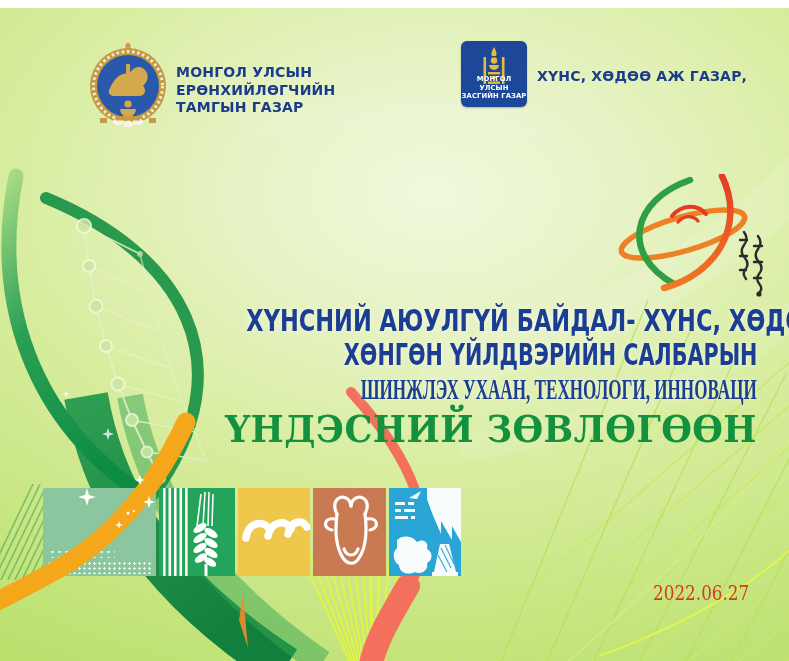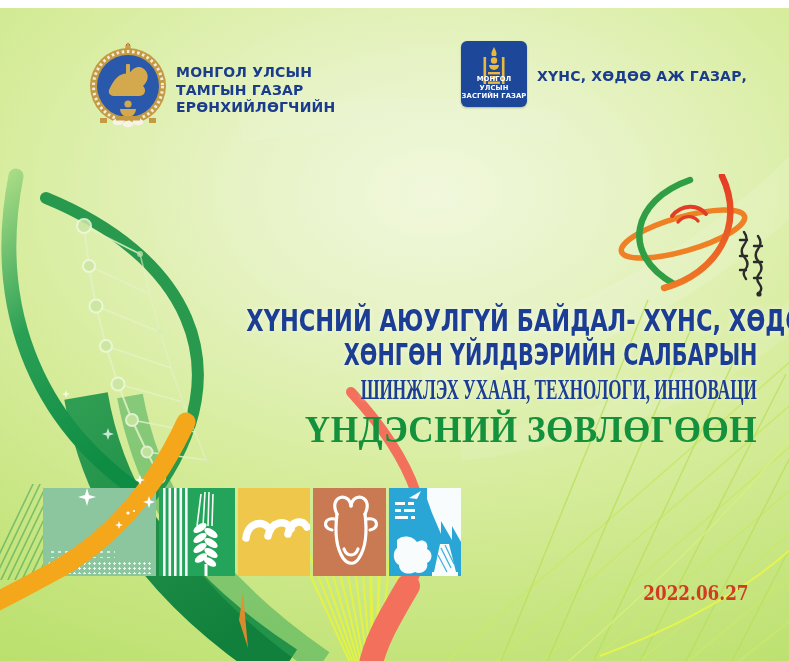--- a/index.html
+++ b/index.html
@@ -34,21 +34,21 @@
   .tile{height:88px;position:relative;overflow:hidden;}
   .dots-b{position:absolute;left:4px;right:4px;bottom:2px;height:13px;opacity:.85;
     background-image:radial-gradient(rgba(255,255,255,.95) 1.2px, transparent 1.4px);
     background-size:5px 5px;}
   .dots-a{position:absolute;left:6px;bottom:18px;width:58%;height:9px;opacity:.7;
     background-image:radial-gradient(rgba(255,255,255,.95) 1.2px, transparent 1.4px);
     background-size:7px 6px;}
 
   
   .footer{position:absolute;right:40px;top:571px;text-align:right;z-index:4;
-    font-family:"DejaVu Serif",serif;font-weight:bold;}
+    font-family:"DejaVu Serif",serif;font-weight:normal;}
   .date-line{font-size:21px;line-height:28px;white-space:nowrap;}
   .date-line>span{display:inline-block;transform:scaleX(.8);transform-origin:100% 60%;}
   .city-line{font-size:22px;line-height:30px;white-space:nowrap;}
   .city-line>span{display:inline-block;transform:scaleX(.94);transform-origin:100% 60%;}
 </style>
 </head>
 <body>
 
 <div class="poster">
 
@@ -281,22 +281,22 @@
       <ellipse cx="34" cy="88" rx="5.5" ry="3.2"></ellipse>
         <ellipse cx="44" cy="90" rx="5.5" ry="3.2"></ellipse>
       <ellipse cx="54" cy="88" rx="5.5" ry="3.2"></ellipse>
     </g>
     <rect x="32" y="82" width="24" height="4.5" fill="#c49b43"></rect>
     <rect x="16" y="84" width="7" height="5" fill="#c49b43"></rect>
       <rect x="65" y="84" width="7" height="5" fill="#c49b43"></rect>
   </svg>
   <div class="abs org-text z4" style="left: 176px; top: 56px; color: rgb(27, 60, 140);">
     <div>МОНГОЛ УЛСЫН</div>
+    <div>ЕРӨНХИЙЛӨГЧИЙН</div>
     <div>ТАМГЫН ГАЗАР</div>
-    <div>ЕРӨНХИЙЛӨГЧИЙН</div>
   </div>
 
   <div class="abs gov-badge z4" style="left: 461px; top: 33px; background: rgb(29, 72, 153);">
     <svg class="abs" style="left:0;top:3px" width="66" height="42" viewBox="0 0 66 42">
       <g fill="#e8b93c">
         <path d="M33,3 C31,7 29.6,9.4 31,12 L35,12 C36.4,9.4 35,7 33,3 Z"></path>
         <circle cx="33" cy="16.5" r="3.2"></circle>
         <path d="M28,21 a5,5 0 0 0 10,0 Z"></path>
         <rect x="27" y="28" width="12" height="2.4"></rect>
         <path d="M29.5,32 L36.5,32 L33,36 Z"></path>
@@ -338,21 +338,21 @@
   <div class="title-block">
     <div class="title-line sc1" style="color: rgb(28, 61, 148);">
       <span>ХҮНСНИЙ АЮУЛГҮЙ БАЙДАЛ- ХҮНС, ХӨДӨӨ АЖ АХУЙ</span>
     </div>
     <div class="title-line sc2" style="color: rgb(28, 61, 148); text-decoration: underline;">
       <span>ХӨНГӨН ҮЙЛДВЭРИЙН САЛБАРЫН</span>
     </div>
     <div class="title-line sc3" style="color: rgb(28, 61, 148); font-family: Liberation Serif, serif;">
       <span>ШИНЖЛЭХ УХААН, ТЕХНОЛОГИ, ИННОВАЦИ</span>
     </div>
-    <div class="emphasis" style="color: rgb(20, 145, 61); font-family: Liberation Serif, serif;">
+    <div class="emphasis" style="color: rgb(20, 145, 61);">
       <span>ҮНДЭСНИЙ ЗӨВЛӨГӨӨН</span>
     </div>
   </div>
 
   <div class="footer">
     <div class="date-line" style="color: rgb(210, 59, 34);">
       <span>2022.06.27</span>
     </div>
   </div>
 

